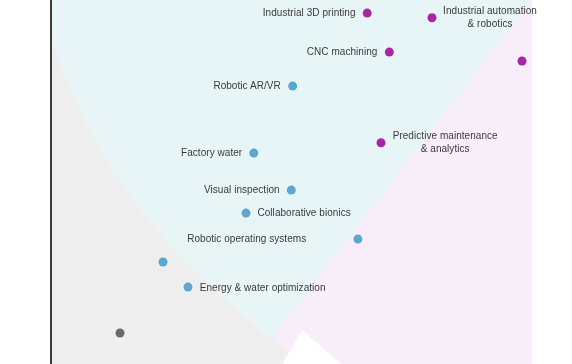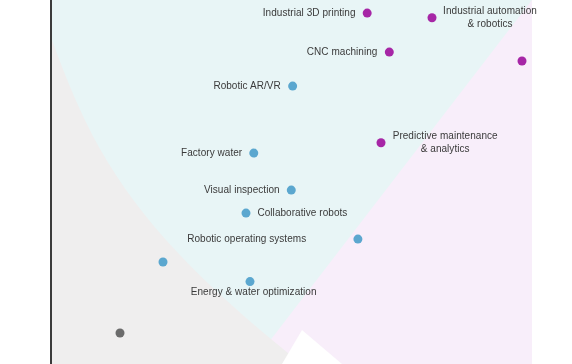--- a/index.html
+++ b/index.html
@@ -149,30 +149,30 @@
         <div class="point right-label" style="left: 201.76px; top: 152.88px; transform: translate(calc(-100% + 4.5px), -50%);">
           <span class="dot blue" style="background: rgb(91, 167, 207);"></span>
           <span class="point-label">Factory water</span>
         </div>
         <div class="point right-label" style="left: 239.2px; top: 174px; transform: translate(calc(-100% + 4.5px), -50%); margin-top: 16px;">
           <span class="dot blue" style="background: rgb(91, 167, 207);"></span>
           <span class="point-label">Visual inspection</span>
         </div>
         <div class="point left-label" style="left: 193.96px; top: 212.94px; transform: translate(-4.5px, -50%);">
           <span class="dot blue" style="background: rgb(91, 167, 207);"></span>
-          <span class="point-label">Collaborative robots</span>
+          <span class="point-label">Collaborative bionics</span>
         </div>
         <div class="point right-label" style="left: 305.76px; top: 239.148px; transform: translate(calc(-100% + 4.5px), -50%); gap: 40px;">
           <span class="dot blue" style="background: rgb(91, 167, 207);"></span>
           <span class="point-label">Robotic operating systems</span>
         </div>
         <div class="point left-label" style="left: 111.28px; top: 262.08px; transform: translate(-4.5px, -50%);">
           <span class="dot blue" style="background: rgb(91, 167, 207);"></span>
         </div>
-        <div class="point left-label" style="left: 136.24px; top: 287.56px; transform: translate(-4.5px, -50%); flex-direction: column;">
+        <div class="point left-label" style="left: 136.24px; top: 287.56px; transform: translate(-4.5px, -50%);">
           <span class="dot blue" style="background: rgb(91, 167, 207);"></span>
           <span class="point-label">Energy &amp; water optimization</span>
         </div>
         <div class="point left-label" style="left: 67.6px; top: 333.06px; transform: translate(-4.5px, -50%);">
           <span class="dot gray" style="background: rgb(107, 107, 107);"></span>
         </div>
       </div>
 
   </div>
 </div>

